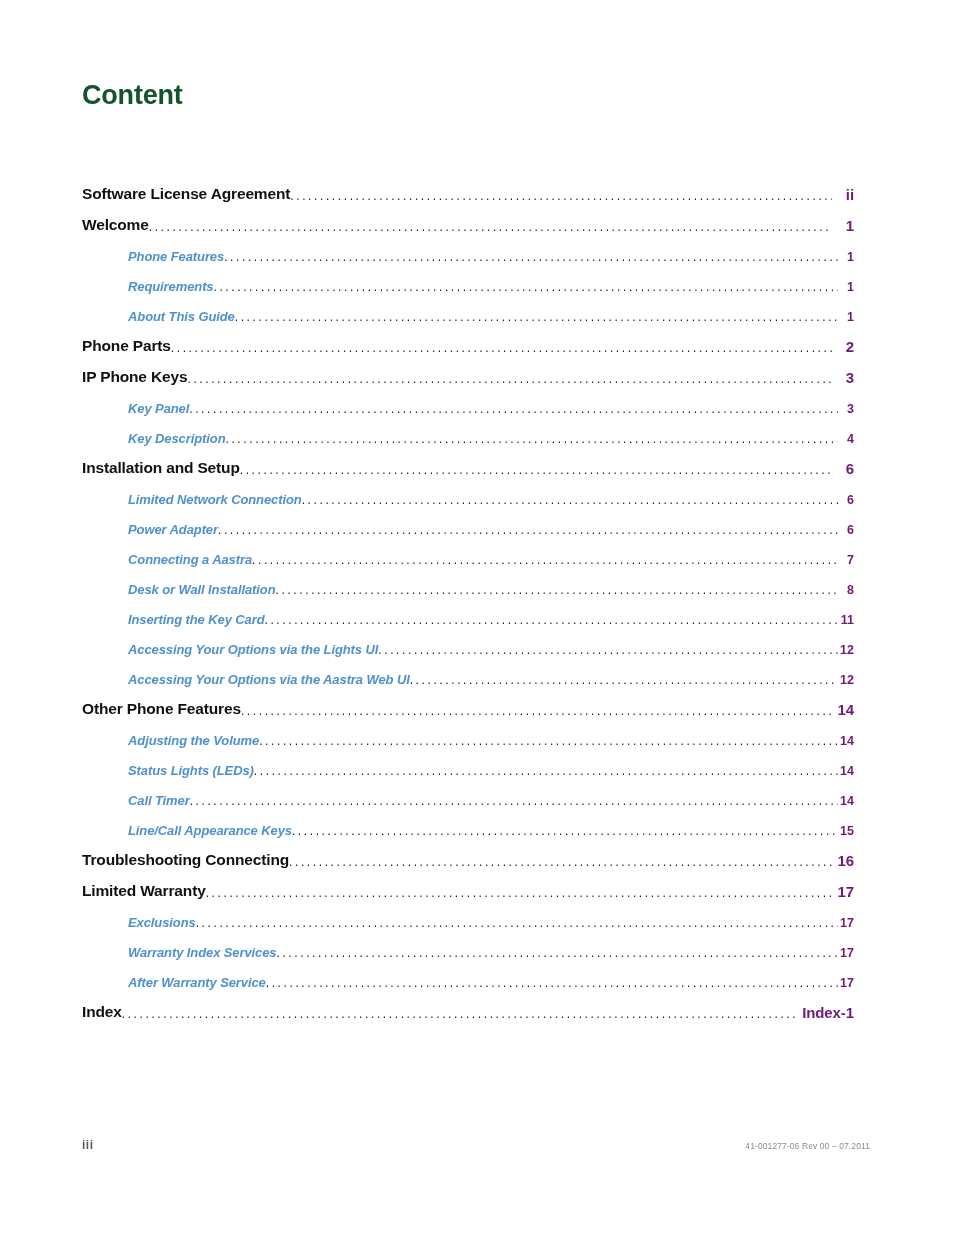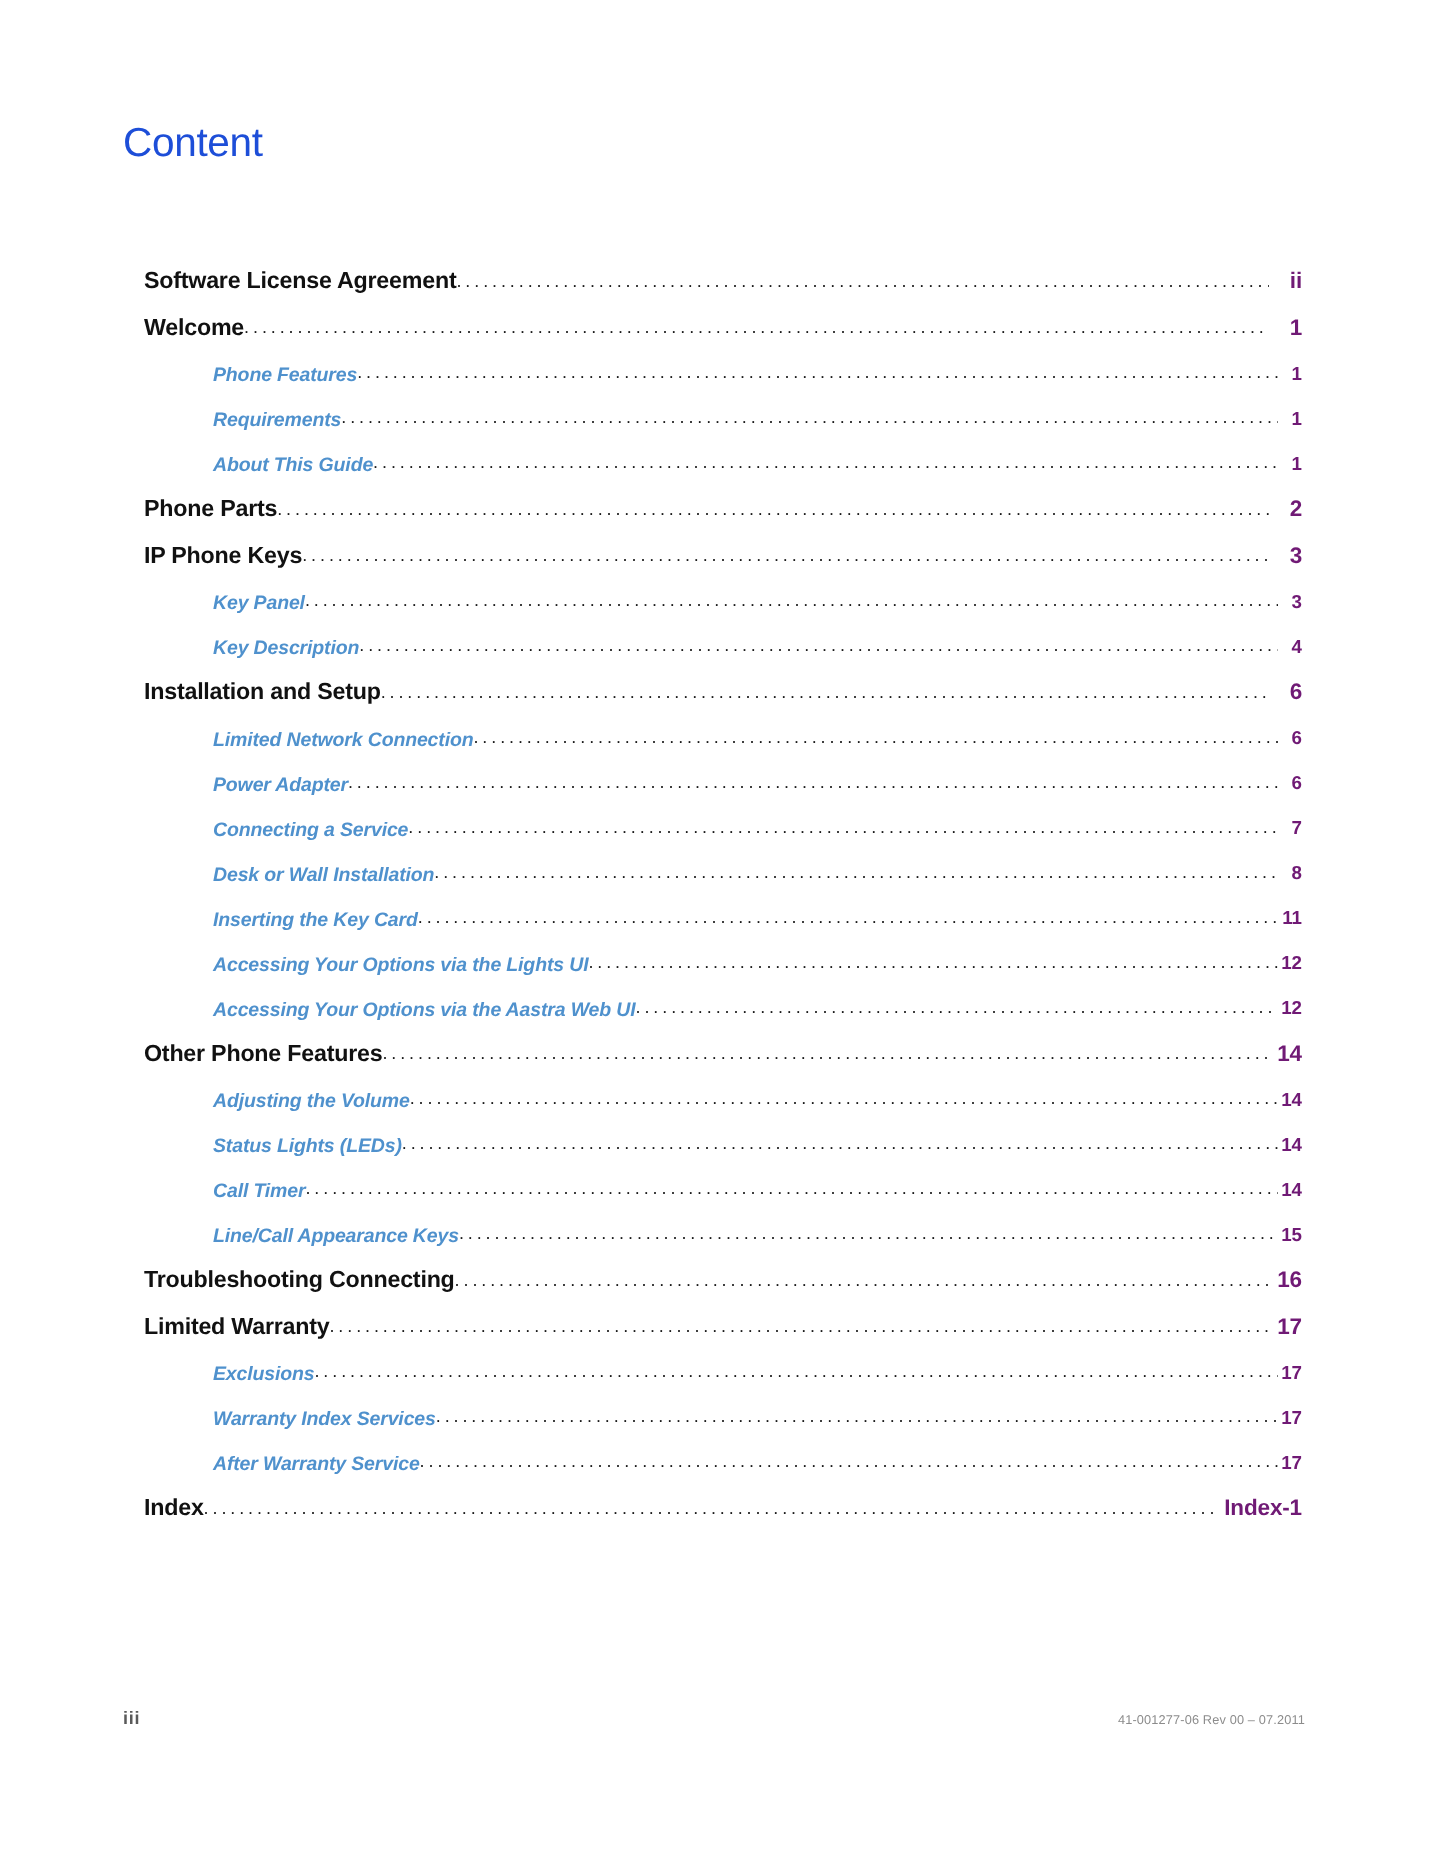--- a/index.html
+++ b/index.html
@@ -19,39 +19,38 @@
     position: absolute;
     inset: 0;
   }
 
   
   .page-title {
     position: absolute;
     left: 82px;
     top: 80px;
     font-size: 27px;
-    font-weight: normal;
-    color: #1d4ed8;
+    font-weight: bold;
+    color: #14532d;
     letter-spacing: -0.2px;
   }
 
   
   .toc {
     position: absolute;
     left: 82px;
     top: 172px;
     width: 772px;
   }
 
   .toc-entry {
     display: flex;
-    align-items: center;
+    align-items: flex-end;
     width: 100%;
     white-space: nowrap;
-    margin-left: 14px;
   }
 
   .toc-entry .label {
     flex: 0 0 auto;
   }
 
   .toc-entry .leader {
     flex: 1 1 auto;
     overflow: hidden;
     white-space: nowrap;
@@ -193,21 +192,21 @@
         <span class="label">Limited Network Connection</span>
         <span class="leader"> ........................................................................................................................................................................................................</span>
         <span class="page-num">6</span>
       </div>
       <div class="toc-entry level2">
         <span class="label">Power Adapter</span>
         <span class="leader"> ........................................................................................................................................................................................................</span>
         <span class="page-num">6</span>
       </div>
       <div class="toc-entry level2">
-        <span class="label">Connecting a Service</span>
+        <span class="label">Connecting a Aastra</span>
         <span class="leader"> ........................................................................................................................................................................................................</span>
         <span class="page-num">7</span>
       </div>
       <div class="toc-entry level2">
         <span class="label">Desk or Wall Installation</span>
         <span class="leader"> ........................................................................................................................................................................................................</span>
         <span class="page-num">8</span>
       </div>
       <div class="toc-entry level2">
         <span class="label">Inserting the Key Card</span>

